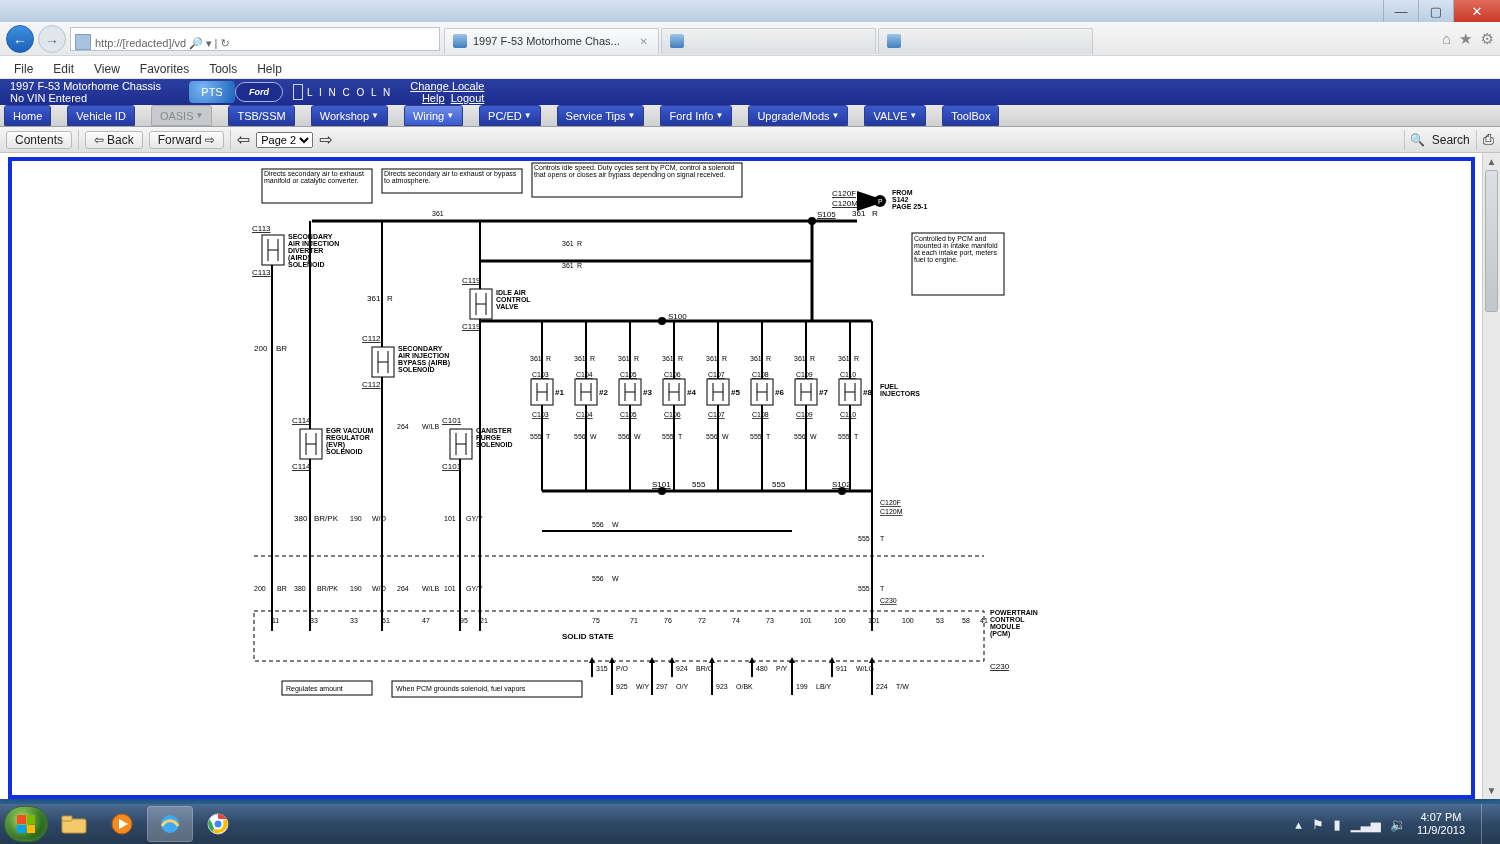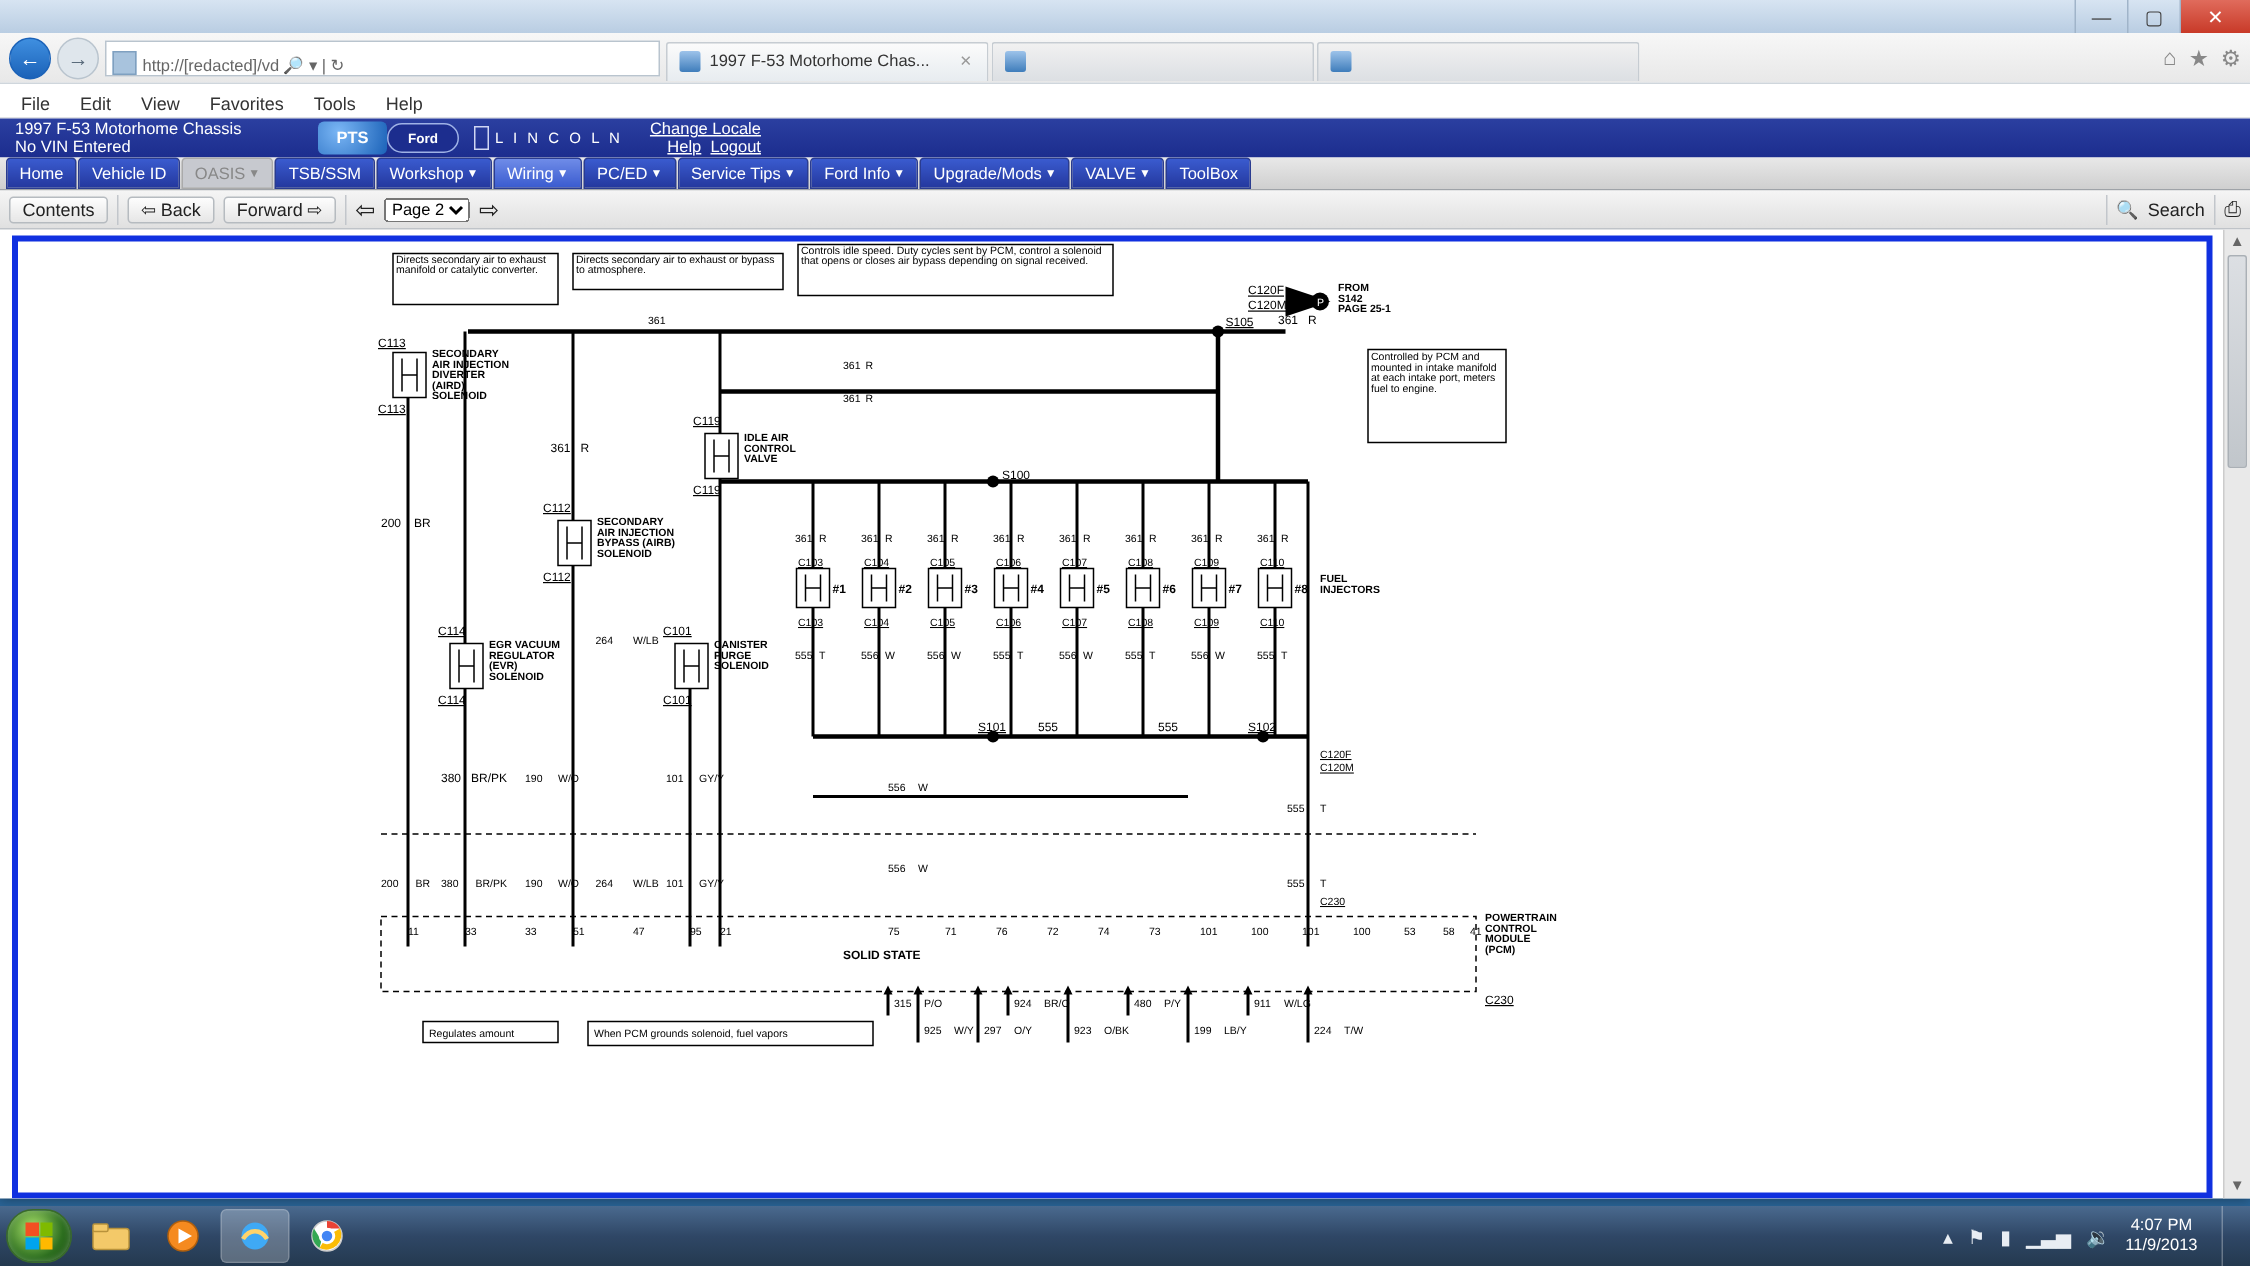--- a/index.html
+++ b/index.html
@@ -24,26 +24,26 @@
   
   .menubar{height:22px;display:flex;align-items:flex-end;gap:4px;padding:0 6px;font-size:12px;color:#333;border-bottom:1px solid #e0e2e4}
   .menubar div{padding:2px 8px}
   
   .pts-header{height:26px;background:linear-gradient(#2b3fa0,#1c2d8e);color:#fff;display:flex;align-items:center;padding:0 10px;font-size:11px}
   .pts-header .veh{line-height:12px}
   .pts-header .title{flex:1;text-align:center;font-weight:bold;font-size:14px}
   .pts-header .brands{display:flex;align-items:center;gap:10px}
   .pts-header .links{margin-left:18px;text-align:right;font-size:11px}
   .pts-header .links a{color:#fff;text-decoration:underline;cursor:default}
-  .brand-ford{width:46px;height:18px;border:1px solid #9fb2e6;border-radius:10px;display:flex;align-items:center;justify-content:center;font-size:9px;font-weight:bold;background:#1c2d8e}
+  .brand-ford{width:46px;height:18px;border:1px solid #9fb2e6;border-radius:10px;display:flex;align-items:center;justify-content:center;font-style:italic;font-size:9px;font-weight:bold;background:#1c2d8e}
   .brand-lincoln{display:flex;align-items:center;gap:4px;font-size:10px;letter-spacing:2px}
-  .pts-logo{width:46px;height:22px;background:radial-gradient(circle at 30% 30%,#7ab6f5,#1b62b8);border-radius:4px;display:flex;align-items:center;justify-content:center;font-weight:bold;font-size:11px;margin-left:51px}
+  .pts-logo{width:46px;height:22px;background:radial-gradient(circle at 30% 30%,#7ab6f5,#1b62b8);border-radius:4px;display:flex;align-items:center;justify-content:center;font-weight:normal;font-size:11px;margin-left:28px}
   
   .pts-toolbar{height:21px;background:linear-gradient(#e8e8e8,#cfcfcf);display:flex;align-items:stretch;padding:0 4px;border-bottom:1px solid #9fa3a8}
-  .ttab{padding:0 8px;display:flex;align-items:center;gap:2px;background:linear-gradient(#3a5bcf,#24389e);color:#fff;font-size:11px;border:1px solid #2a3c90;border-radius:3px 3px 0 0;margin-right:1px}
+  .ttab{padding:0 8px;display:flex;align-items:center;gap:2px;background:linear-gradient(#3a5bcf,#24389e);color:#fff;font-size:11px;border:1px solid #2a3c90;border-radius:3px 3px 0 0;margin-right:16px}
   .ttab.disabled{background:linear-gradient(#c7c9cf,#c7c9cf);color:#888;border-color:#aaa}
   .ttab.active{background:linear-gradient(#6f8ce8,#3a5bcf)}
   .ttab .dd{font-size:8px}
   
   .secondnav{height:25px;background:linear-gradient(#f5f5f5,#e0e0e0);display:flex;align-items:center;padding:0 6px;border-bottom:1px solid #bfc3c8;gap:6px;font-size:12px;color:#222}
   .secondnav .btn{border:1px solid #b6bbc0;border-radius:3px;background:linear-gradient(#fdfdfd,#e6e6e6);padding:1px 8px;display:flex;align-items:center;gap:3px}
   .secondnav select{font-size:11px}
   .sep{width:1px;height:20px;background:#c2c6cb}
   .secondnav .spacer{flex:1}
   

